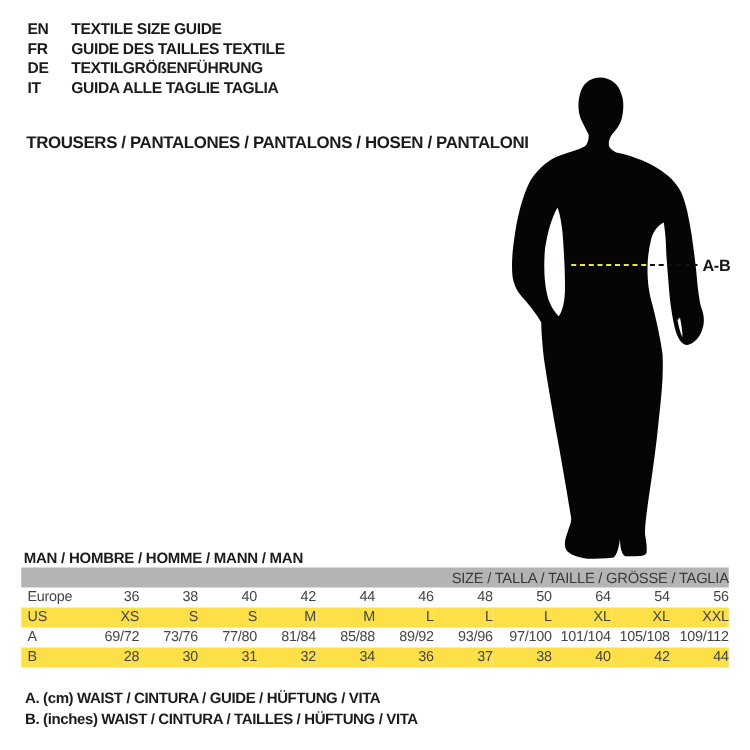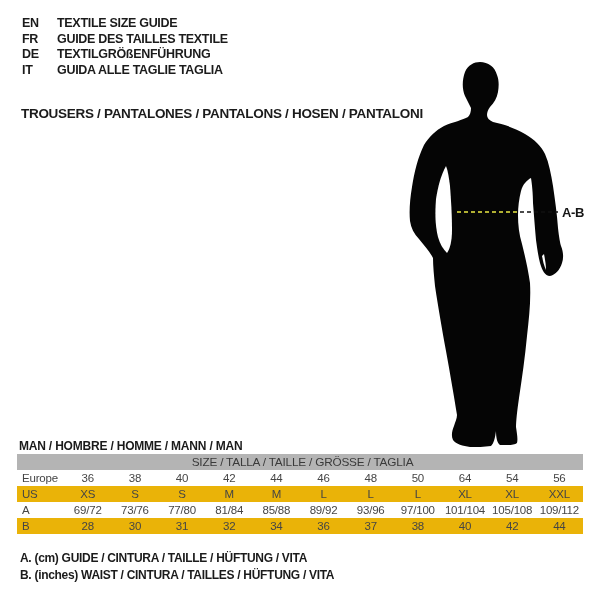--- a/index.html
+++ b/index.html
@@ -22,24 +22,24 @@
   .ab-text{font-family:"Liberation Sans","DejaVu Sans",sans-serif;
     font-size:13px;font-weight:bold;fill:#161616;letter-spacing:-0.3px;}
   
   .gender{position:absolute;left:19px;top:439px;font-size:12px;font-weight:bold;
     letter-spacing:-0.2px;white-space:nowrap;}
   
   .size-table{position:absolute;left:17px;top:454px;width:566px;border-collapse:collapse;
     table-layout:fixed;font-size:11.5px;color:#454545;}
   .size-table .hdr td{background:#b4b4b4;color:#3a3a3a;height:16px;
     padding:0 0 0 5px;font-size:11.8px;letter-spacing:-0.2px;white-space:nowrap;}
-  .size-table td{height:16px;padding:0;text-align:center;vertical-align:middle;
+  .size-table td{height:16px;padding:0;text-align:right;vertical-align:middle;
     letter-spacing:-0.2px;white-space:nowrap;}
   .size-table td.rowlabel{text-align:left;padding-left:5px;width:72px;margin-top:38px;}
-  .size-table tr.alt td{background:#eab308;}
+  .size-table tr.alt td{background:#fde047;}
   
   .notes{position:absolute;left:20px;top:551px;}
   .note-line{font-size:12px;font-weight:bold;letter-spacing:-0.3px;height:16.5px;
     white-space:nowrap;}
 </style>
 </head>
 <body>
 
 <div class="lang-block">
   <div class="lang-row">
@@ -189,15 +189,15 @@
       <td>37</td>
       <td>38</td>
       <td>40</td>
       <td>42</td>
       <td>44</td>
     </tr>
   </tbody>
 </table>
 
 <div class="notes">
-  <div class="note-line">A. (cm) GUIDE / CINTURA / TAILLE / HÜFTUNG / VITA</div>
+  <div class="note-line">A. (cm) WAIST / CINTURA / GUIDE / HÜFTUNG / VITA</div>
   <div class="note-line">B. (inches) WAIST / CINTURA / TAILLES / HÜFTUNG / VITA</div>
 </div>
 
 </body></html>

